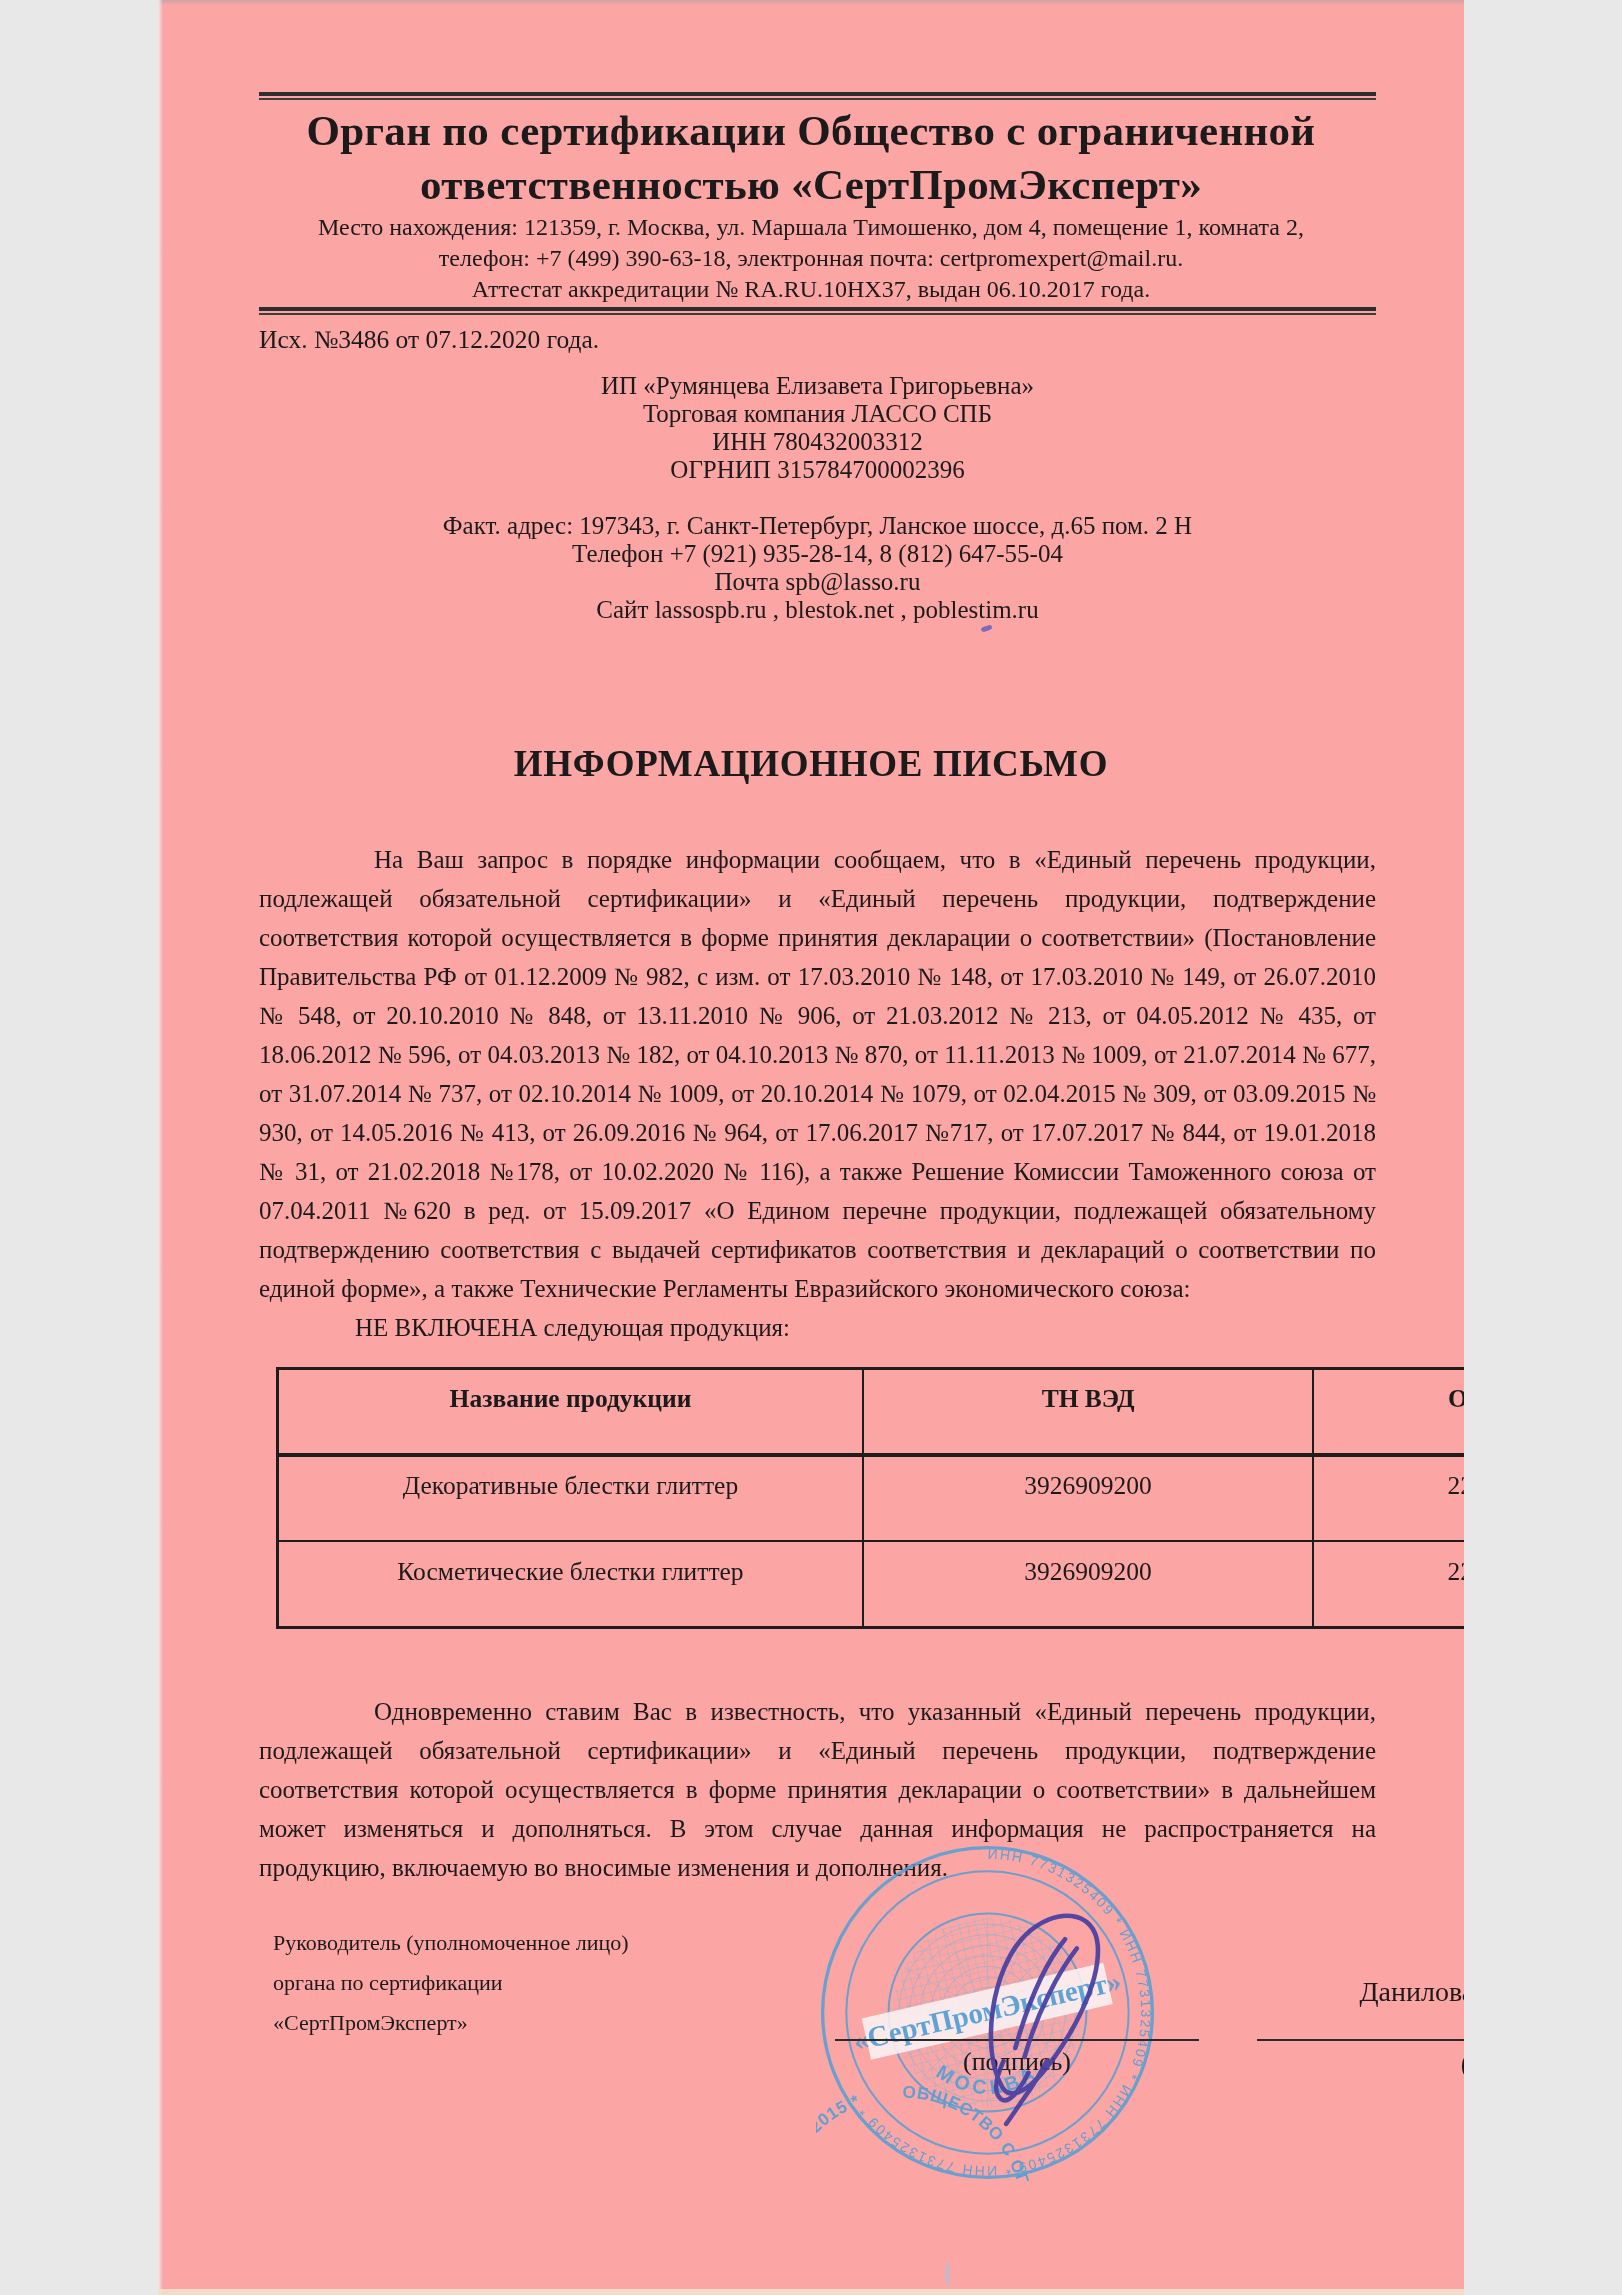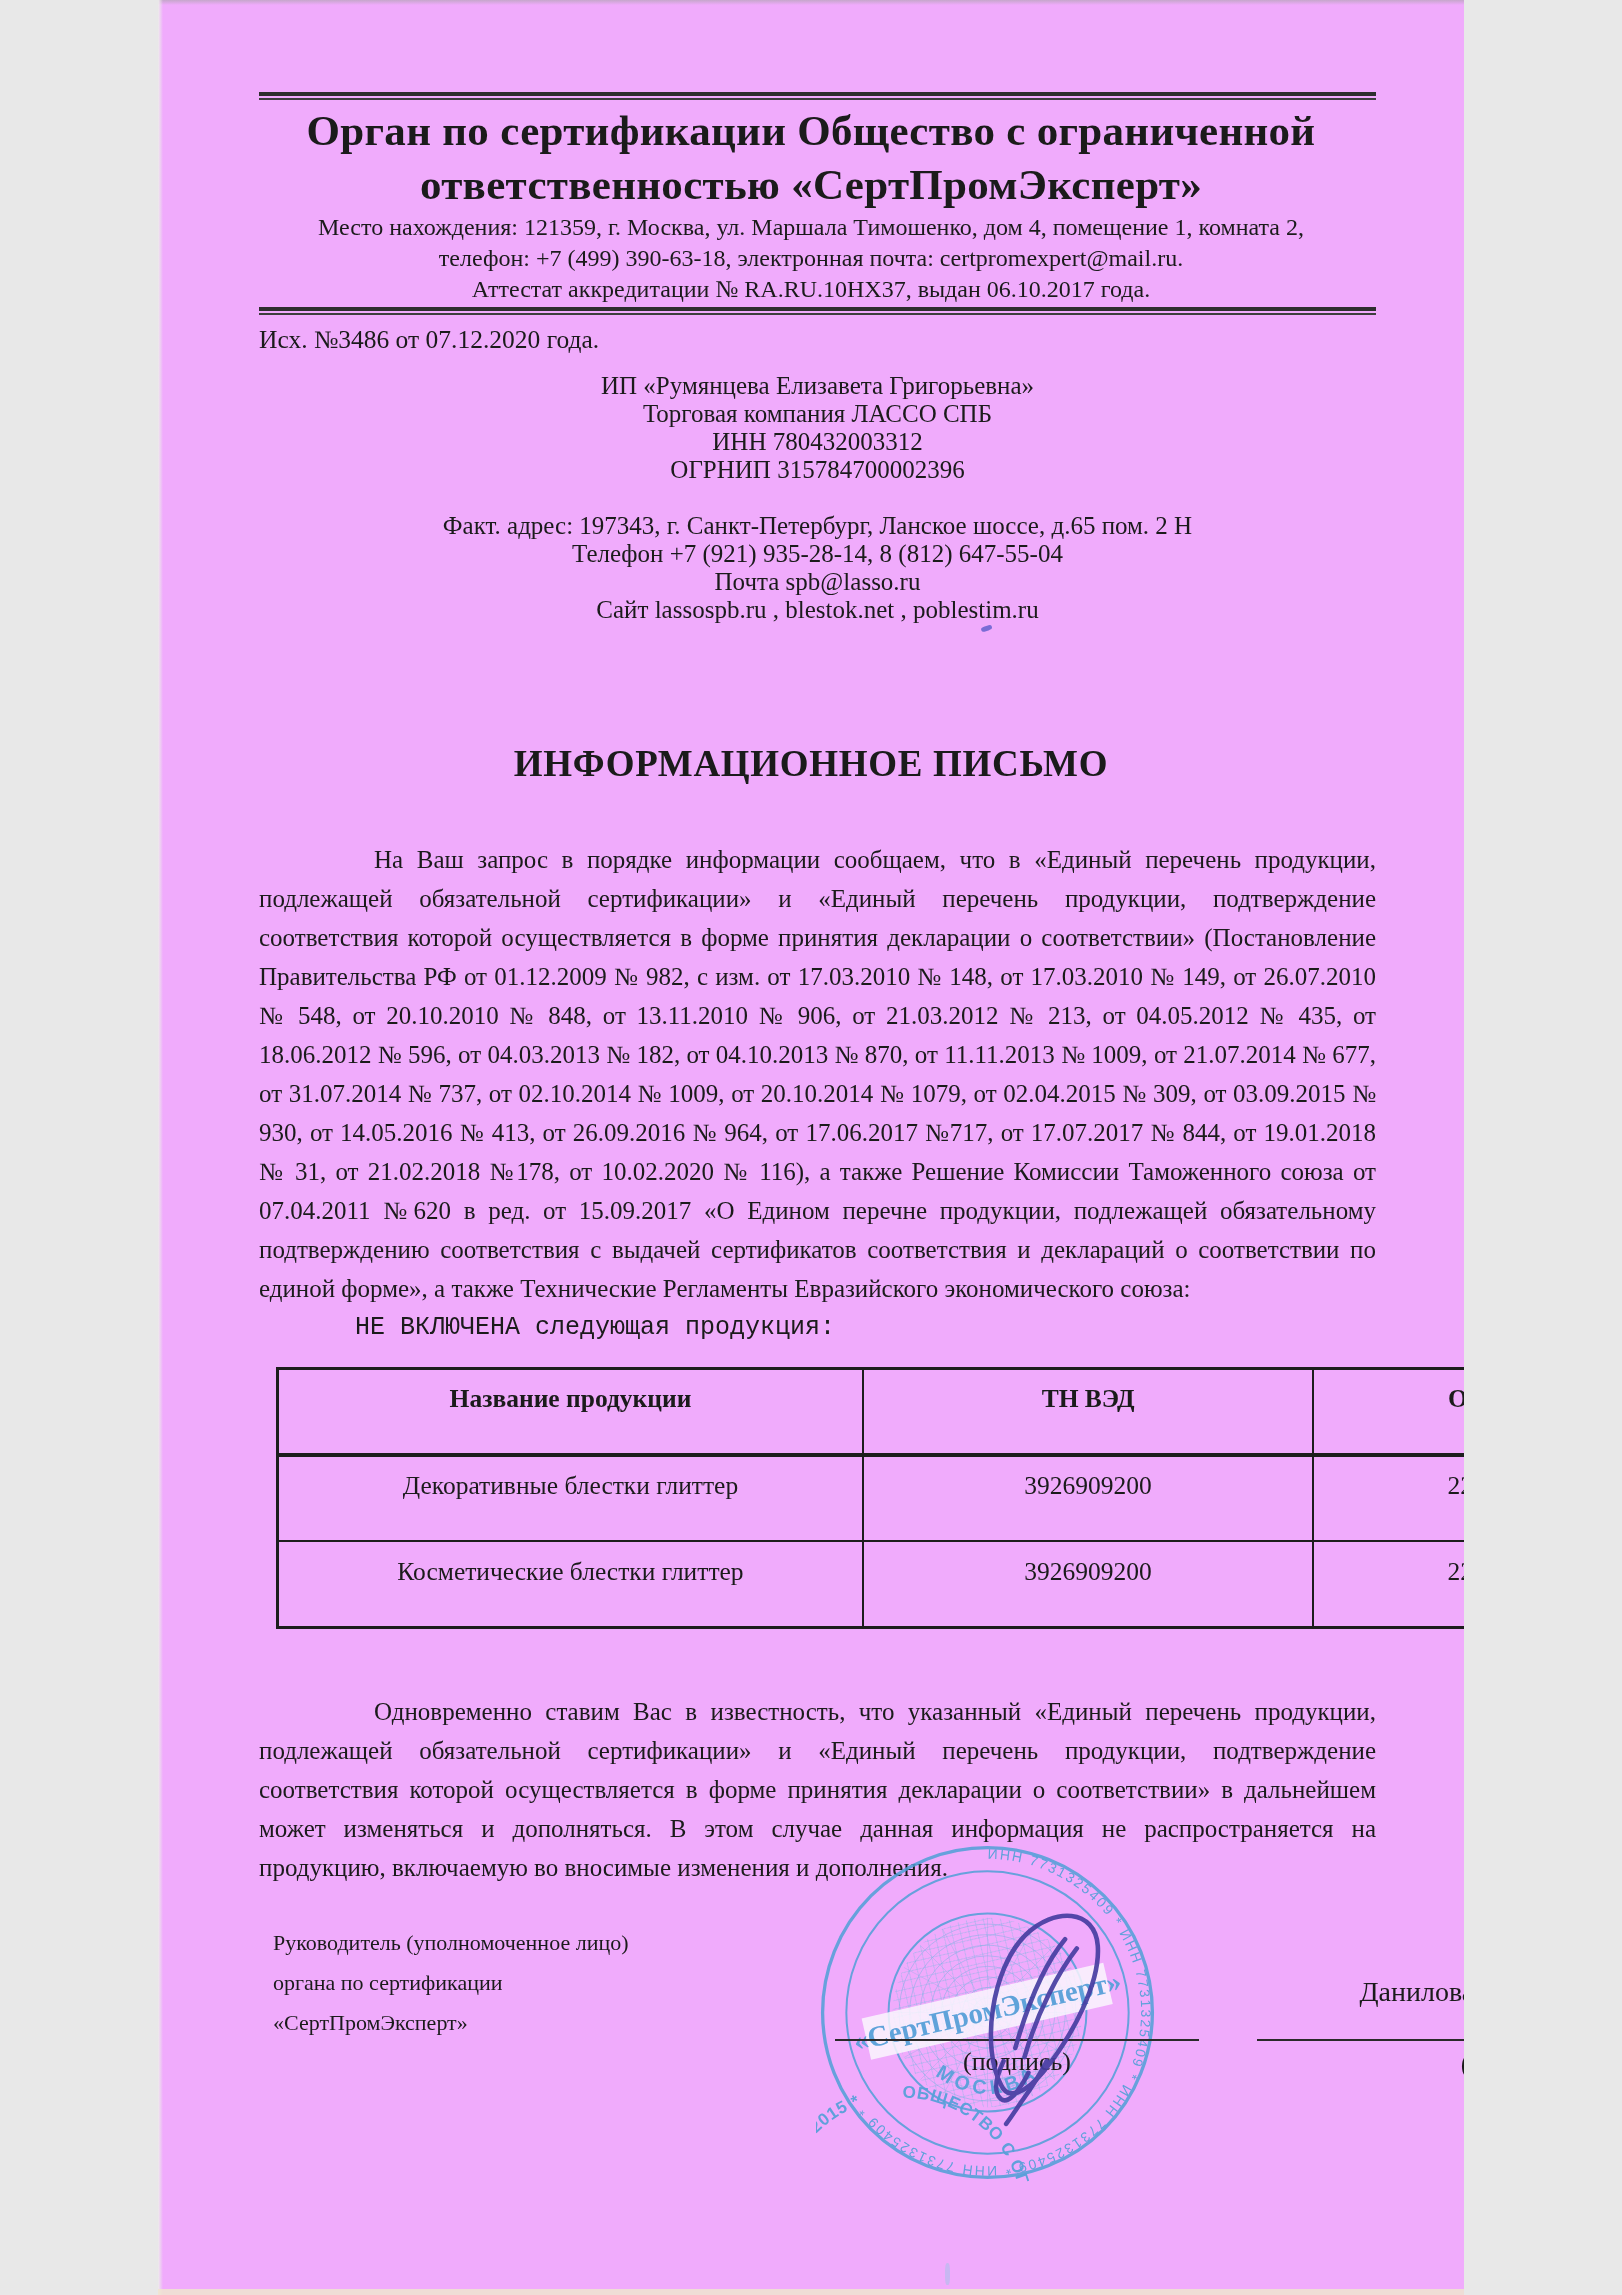--- a/index.html
+++ b/index.html
@@ -1,20 +1,20 @@
 <!DOCTYPE html>
 <html style="font-size:10.5px"><head>
 <meta charset="utf-8">
 <style>
   html,body{margin:0;padding:0;background:#e8e8e8;}
   .page{
     position:relative;
     width:1306px;height:2295px;
     margin:0 auto;
-    background:#f0abfc;
+    background:#fca5a5;
     overflow:hidden;
     font-family:"Liberation Serif","DejaVu Serif",serif;
     color:#1b1b1b;
   }
   
   .edge-top{position:absolute;top:0;left:0;right:0;height:4.6px;background:linear-gradient(#a2a2a2,rgba(255,255,255,0));opacity:.55;}
   .edge-left{position:absolute;top:0;left:0;bottom:0;width:4.6px;background:linear-gradient(90deg,#ededeb,rgba(255,255,255,0));}
   .edge-right-line{position:absolute;top:14.4px;left:1612px;width:2px;height:2268px;background:#c7c7c7;opacity:.8;}
   .edge-right-tint{position:absolute;top:0;left:1615px;right:0;bottom:0;background:#f3f3f1;}
   .edge-bottom{position:absolute;bottom:0;left:0;right:0;height:5.9px;background:#efe5cf;opacity:.85;}
@@ -35,21 +35,21 @@
   
   .recipient{margin:17px 88px 0 101px;text-align:center;font-size:25px;line-height:28px;}
   .recipient .gap{height:27.5px;}
   
   .letter-title{margin-top:119px;text-align:center;font-size:37px;font-weight:bold;letter-spacing:0.7px;line-height:42px;}
   .para{
     margin:55px 88px 0 101px;
     font-size:25px;line-height:39px;
     text-align:justify;text-indent:115px;
   }
-  .not-included{margin:0 88px 0 101px;font-size:25px;line-height:39px;text-indent:96px;font-family:Liberation Mono, monospace;}
+  .not-included{margin:0 88px 0 101px;font-size:25px;line-height:39px;text-indent:96px;}
   
   table.prod{
     border-collapse:collapse;
     margin:19.6px 0 0 118px;
     width:1397px;
     table-layout:fixed;
     font-size:25.5px;
   }
   table.prod th,table.prod td{
     border:2.6px solid #1d1d1d;

